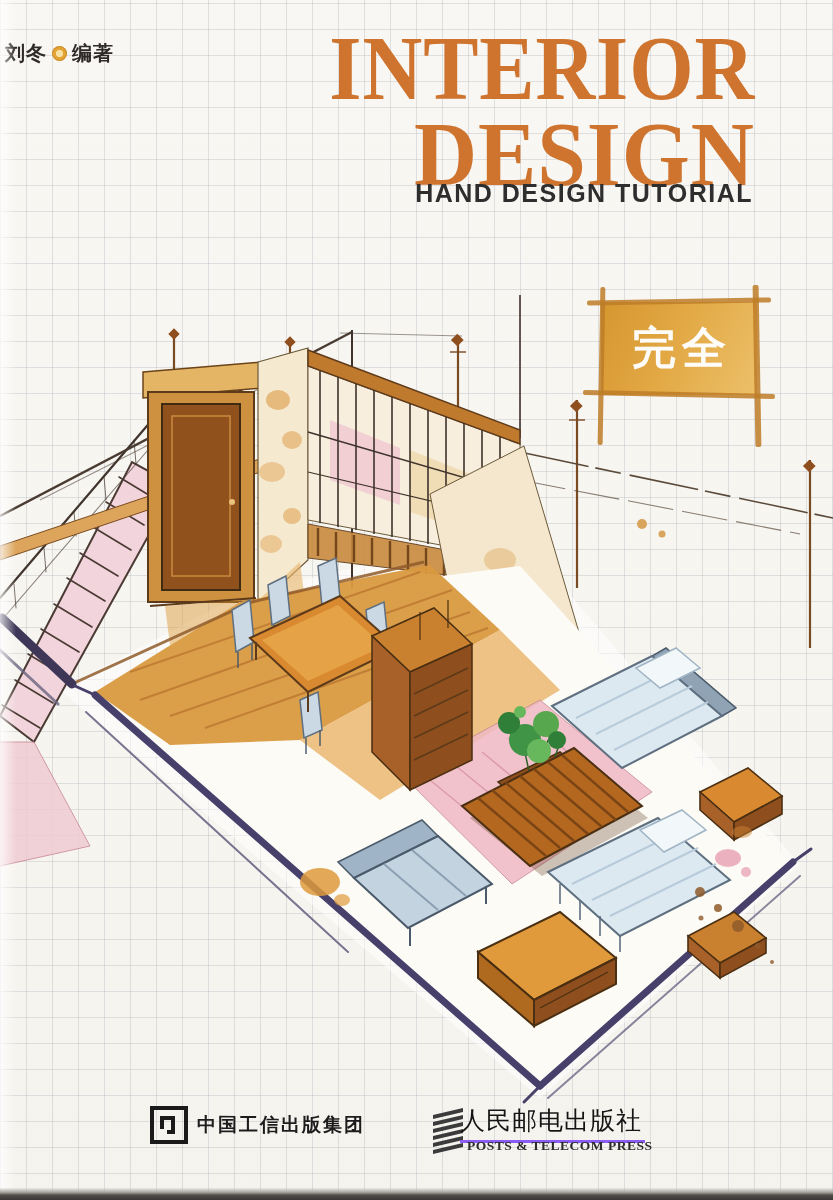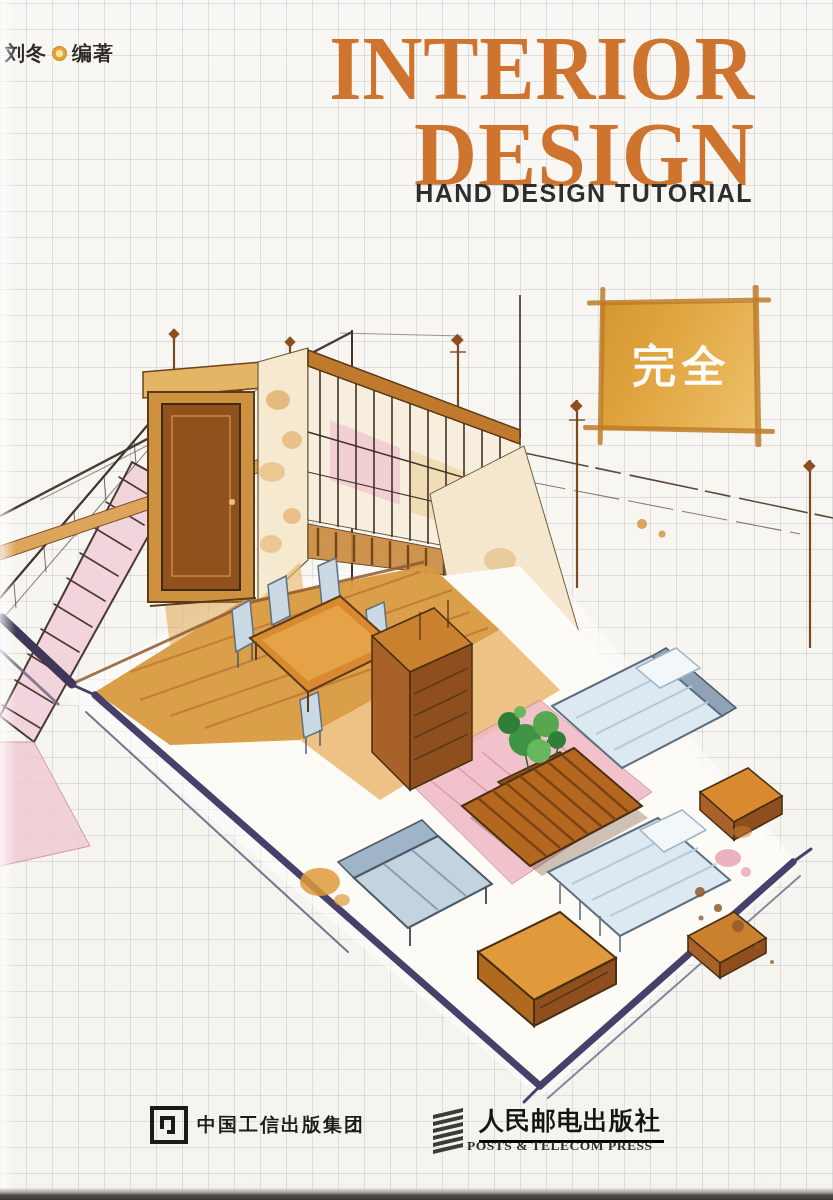--- a/index.html
+++ b/index.html
@@ -26,37 +26,37 @@
     box-shadow:0 0 0 1px rgba(180,120,30,.5) inset;}
 
   .title-en{right:78px;text-align:right;color:#ce742f;
     font-family:"Liberation Serif","DejaVu Serif",serif;font-weight:700;line-height:1;}
   .title-en.l1{top:22px;font-size:92px;transform:scaleX(.9);transform-origin:100% 0;letter-spacing:1px;}
   .title-en.l2{top:108px;font-size:92px;transform:scaleX(.95);transform-origin:100% 0;letter-spacing:1px;}
   .subtitle-en{right:80px;top:179px;font-size:25px;font-weight:600;color:#2e2e2e;letter-spacing:1.5px;}
   .title-zh{right:80px;top:204px;font-size:90px;font-weight:900;color:#121212;
     letter-spacing:4px;line-height:1;white-space:nowrap;}
 
-  .badge{left:601px;top:302px;width:156px;height:128px;z-index:2;
+  .badge{left:601px;top:302px;width:156px;height:93px;z-index:2;
     background:linear-gradient(115deg,#d5962f 0%,#e2a844 45%,#ecc069 100%);
     display:flex;flex-direction:column;align-items:center;justify-content:center;
     border-radius:3px;}
   .badge .bline{color:rgba(255,255,255,.97);font-size:44px;font-weight:600;line-height:1.28;letter-spacing:6px;text-indent:6px;}
   .badge .stroke{position:absolute;background:#bd7d27;opacity:.85;border-radius:2px;}
   .badge .s-top{left:-14px;top:-3px;width:184px;height:5px;transform:rotate(-1deg);}
   .badge .s-bottom{left:-18px;bottom:-2px;width:192px;height:5px;transform:rotate(1.2deg);}
   .badge .s-left{left:-2px;top:-15px;width:5px;height:158px;transform:rotate(1deg);}
   .badge .s-right{right:-3px;top:-17px;width:6px;height:162px;transform:rotate(-1deg);}
 
   .pub-row{z-index:3;}
   .grp-logo{left:150px;top:1106px;width:38px;height:38px;}
   .grp-name{left:197px;top:1112px;font-size:19px;font-weight:700;color:#1c1c1c;letter-spacing:2px;}
   .press-logo{left:425px;top:1107px;width:42px;height:48px;}
-  .press-zh{left:479px;top:1104px;font-size:25px;font-weight:700;color:#141414;letter-spacing:1px;
-    border-bottom:3px solid #000000;padding:0 3px 3px 0;}
+  .press-zh{left:460px;top:1104px;font-size:25px;font-weight:400;color:#141414;letter-spacing:1px;
+    border-bottom:3px solid #8b5cf6;padding:0 3px 3px 0;}
   .press-en{left:467px;top:1138px;font-size:13.5px;font-weight:700;color:#2b2b2b;letter-spacing:.5px;
     font-family:"Liberation Serif","DejaVu Serif",serif;text-align:right;}
 
   .edge-left{position:absolute;left:0;top:0;width:16px;height:100%;z-index:4;pointer-events:none;
     background:linear-gradient(90deg,rgba(255,255,255,.75),rgba(255,255,255,0));}
   .edge-bottom{position:absolute;left:0;top:1188px;width:833px;height:12px;z-index:4;
     background:linear-gradient(180deg,rgba(185,182,176,.15) 0,#aaa7a1 35%,#504d49 60%,#3a3835 100%);}
 </style>
 </head>
 <body>

